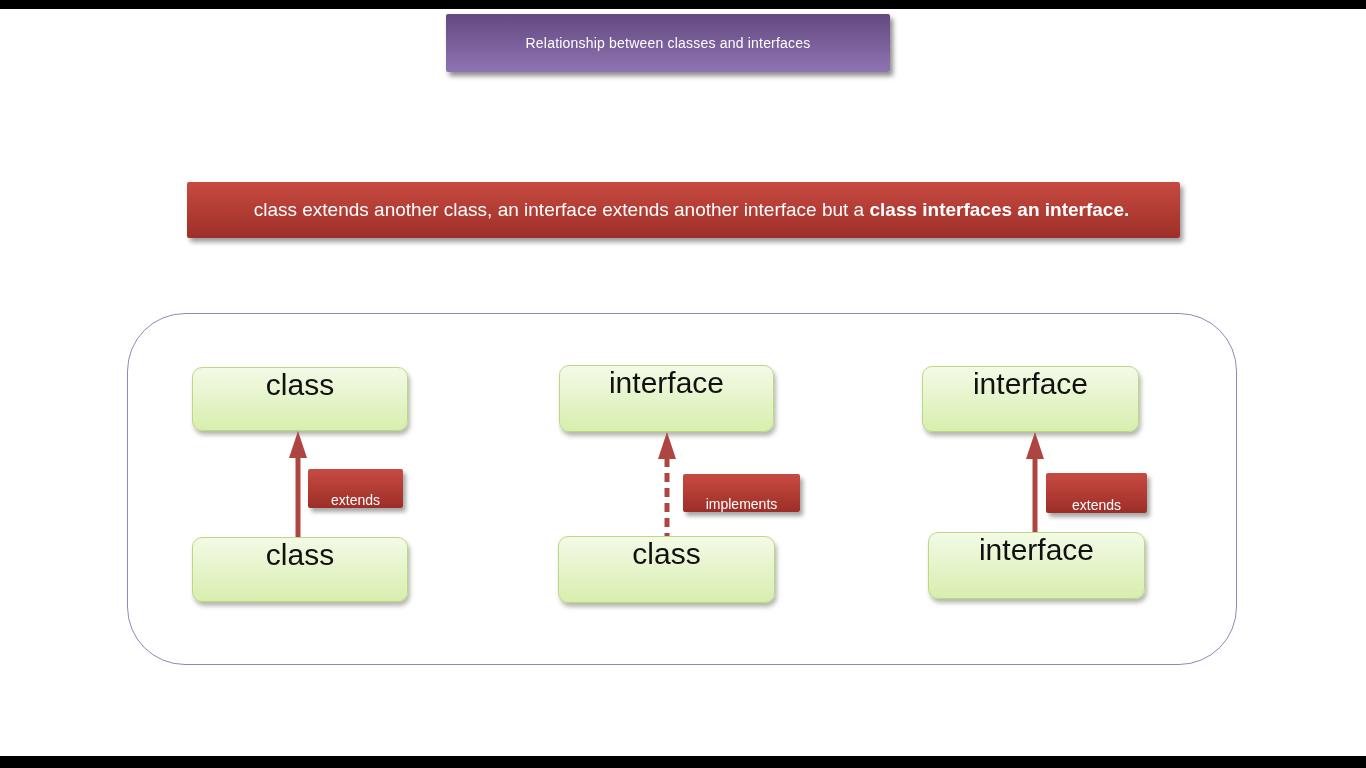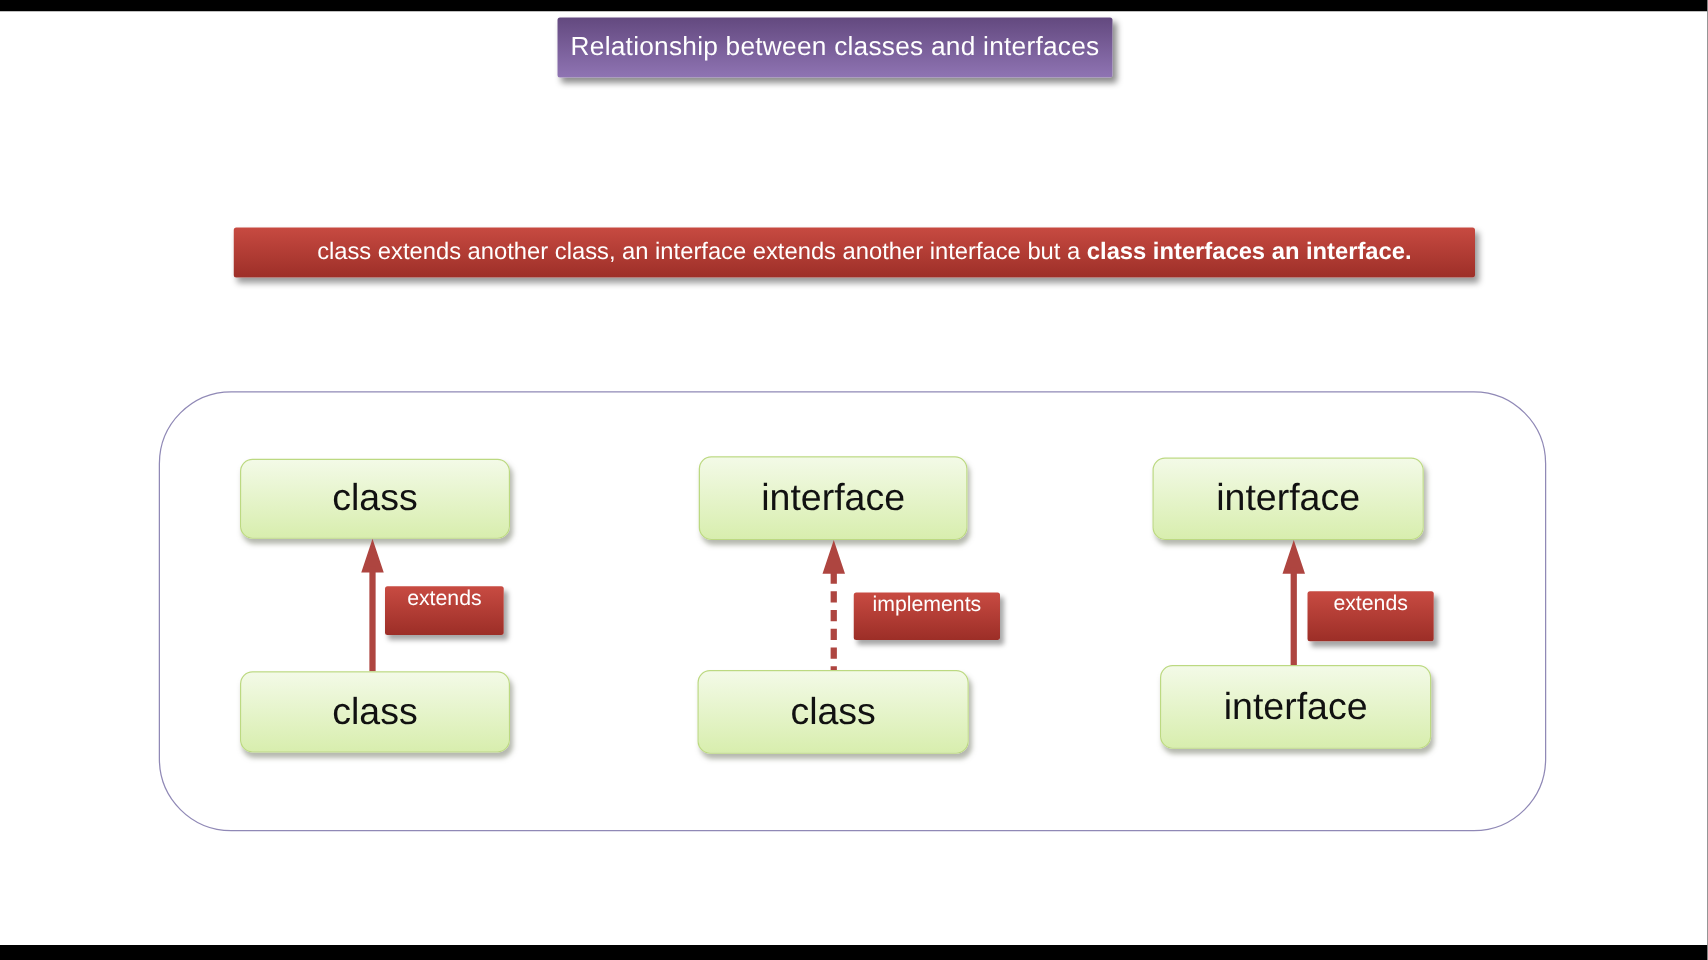--- a/index.html
+++ b/index.html
@@ -18,66 +18,66 @@
   .screen{
     position:relative;width:1366px;height:768px;background:#ffffff;
     overflow:hidden;margin:0 auto;
     font-family:"Liberation Sans","DejaVu Sans",sans-serif;
   }
   .letterbox{position:absolute;left:0;width:1366px;background:var(--letterbox);}
   .letterbox.top{top:0;height:9px;}
   .letterbox.bottom{top:756px;height:12px;}
 
   .title-banner{
-    position:absolute;left:446px;top:14px;width:444px;height:48px;
+    position:absolute;left:446px;top:14px;width:444px;height:58px;
     background:linear-gradient(to bottom,var(--title-bg-top),var(--title-bg-bottom));
     border-radius:2px;
     box-shadow:3px 4px 5px rgba(0,0,0,0.45);
     display:flex;align-items:center;justify-content:center;
-    color:var(--text-light);font-size:21px;letter-spacing:0.2px;
+    color:var(--text-light);font-size:14px;letter-spacing:0.2px;
   }
   .note-banner{
-    position:absolute;left:187px;top:182px;width:993px;height:40px;
+    position:absolute;left:187px;top:182px;width:993px;height:56px;
     background:linear-gradient(to bottom,var(--note-bg-top),var(--note-bg-bottom));
     border-radius:2px;
     box-shadow:3px 4px 5px rgba(0,0,0,0.4);
     display:flex;align-items:center;justify-content:center;
     color:var(--text-light);font-size:19px;white-space:pre;padding-left:16px;
   }
   .note-banner .bold{font-weight:bold;}
 
   .diagram-container{
     position:absolute;left:127px;top:313px;width:1110px;height:352px;
     border:1px solid var(--container-border);
     border-radius:58px;background:#ffffff;
   }
 
   .node-box{
     position:absolute;
     background:linear-gradient(to bottom,var(--box-fill-top),var(--box-fill-bottom));
     border:1.5px solid var(--box-border);
     border-radius:10px;
     box-shadow:2px 4px 4px rgba(110,115,95,0.5);
-    display:flex;align-items:center;justify-content:center;
+    display:flex;align-items:flex-start;justify-content:center;
     color:var(--text-dark);font-size:30px;
   }
   .c1-top{left:192px;top:367px;width:216px;height:64px;}
   .c1-bottom{left:192px;top:537px;width:216px;height:65px;}
   .c2-top{left:559px;top:365px;width:215px;height:67px;}
   .c2-bottom{left:558px;top:536px;width:217px;height:67px;}
   .c3-top{left:922px;top:366px;width:217px;height:66px;}
   .c3-bottom{left:928px;top:532px;width:217px;height:67px;}
 
   .relation-label{
     position:absolute;
     background:linear-gradient(to bottom,var(--label-bg-top),var(--label-bg-bottom));
     border-radius:2px;
     box-shadow:3px 4px 4px rgba(0,0,0,0.35);
-    display:flex;align-items:flex-start;justify-content:center;
-    color:var(--text-light);font-size:17px;
+    display:flex;align-items:flex-end;justify-content:center;
+    color:var(--text-light);font-size:14px;
   }
   .l1{left:308px;top:469px;width:95px;height:39px;}
   .l2{left:683px;top:474px;width:117px;height:38px;}
   .l3{left:1046px;top:473px;width:101px;height:40px;}
 
   .arrow-svg{position:absolute;overflow:visible;}
   .a1{left:286px;top:431px;}
   .a2{left:655px;top:432px;}
   .a3{left:1023px;top:432px;}
   .arrow-line{stroke:var(--arrow);stroke-width:5;fill:none;}

